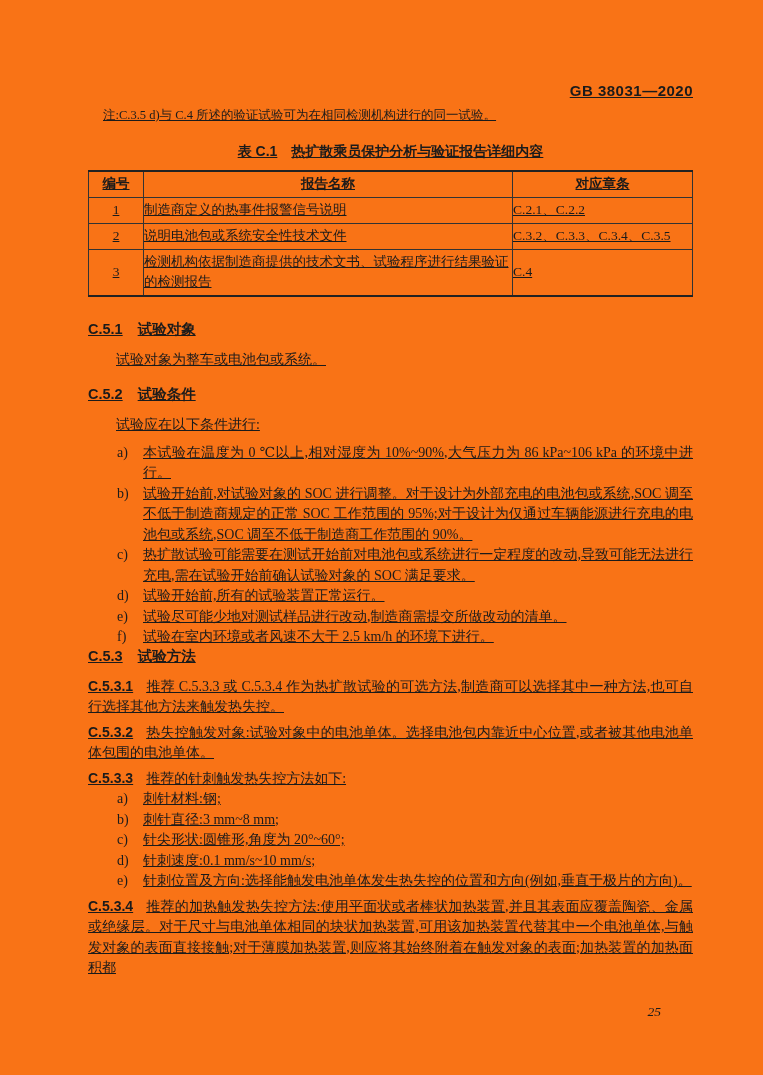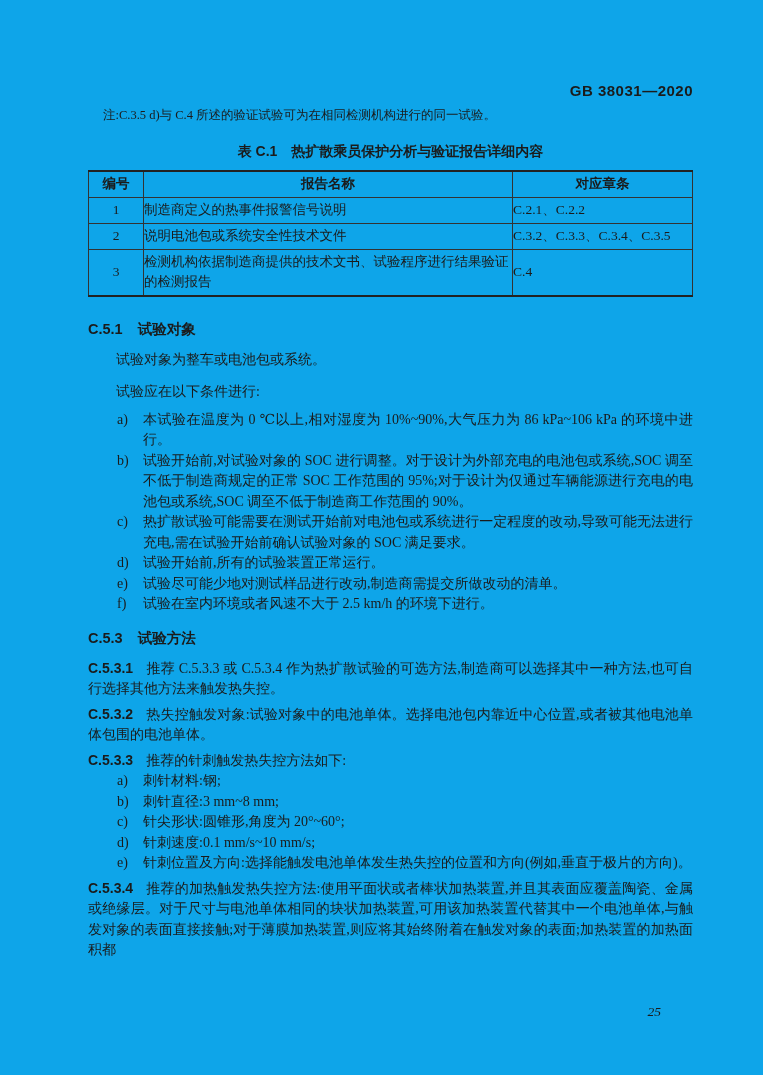--- a/index.html
+++ b/index.html
@@ -1,27 +1,28 @@
 <!DOCTYPE html>
 <html lang="zh"><head>
 <meta charset="utf-8">
 <style>
   * { margin:0; padding:0; box-sizing:border-box; }
   html,body { background:#ffffff; }
   .page {
     position:relative;
     width:763px; height:1075px;
     margin:0 auto;
-    background:#0ea5e9;
+    background:#f97316;
     color:#1b1b1b;
     font-family:"Liberation Serif","DejaVu Serif",serif;
     font-size:14px;
     line-height:20.5px;
     padding:83px 70px 0 88px;
     overflow:hidden;
+    text-decoration:underline;
   }
   .doc-number {
     text-align:right;
     font-family:"Liberation Sans","DejaVu Sans",sans-serif;
     font-weight:bold;
     font-size:15px;
     letter-spacing:0.5px;
     line-height:16px;
   }
   .intro { margin-top:17px; text-align:justify; }
@@ -64,21 +65,21 @@
   .h2 {
     font-family:"Liberation Sans","DejaVu Sans",sans-serif;
     font-weight:bold;
     font-size:14.5px;
     line-height:17px;
   }
   .h2 .sec-num { margin-right:15px; }
   .h2.c5   { margin-top:39px; }
   .h2.c51  { margin-top:24px; }
   .h2.c52  { margin-top:16px; }
-  .h2.c53  { margin-top:15px; }
+  .h2.c53  { }
 
   .para { margin-top:12px; text-align:justify; }
   .para.indent { text-indent:2em; }
 
   .cond-list { margin-top:7px; }
   .list-item {
     position:relative;
     padding-left:55px;
     text-align:justify;
   }
@@ -142,20 +143,23 @@
       </tr>
     </tbody>
   </table>
 
 
   <div class="h2 c51">
     <span class="sec-num">C.5.1</span><span>试验对象</span>
   </div>
   <div class="para indent">试验对象为整车或电池包或系统。</div>
 
+  <div class="h2 c52">
+    <span class="sec-num">C.5.2</span><span>试验条件</span>
+  </div>
   <div class="para indent">试验应在以下条件进行:</div>
 
   <div class="cond-list">
     <div class="list-item">
       <span class="li-label">a)</span><span>本试验在温度为 0 ℃以上,相对湿度为 10%~90%,大气压力为 86 kPa~106 kPa 的环境中进行。</span>
     </div>
     <div class="list-item">
       <span class="li-label">b)</span><span>试验开始前,对试验对象的 SOC 进行调整。对于设计为外部充电的电池包或系统,SOC 调至不低于制造商规定的正常 SOC 工作范围的 95%;对于设计为仅通过车辆能源进行充电的电池包或系统,SOC 调至不低于制造商工作范围的 90%。</span>
     </div>
     <div class="list-item">

